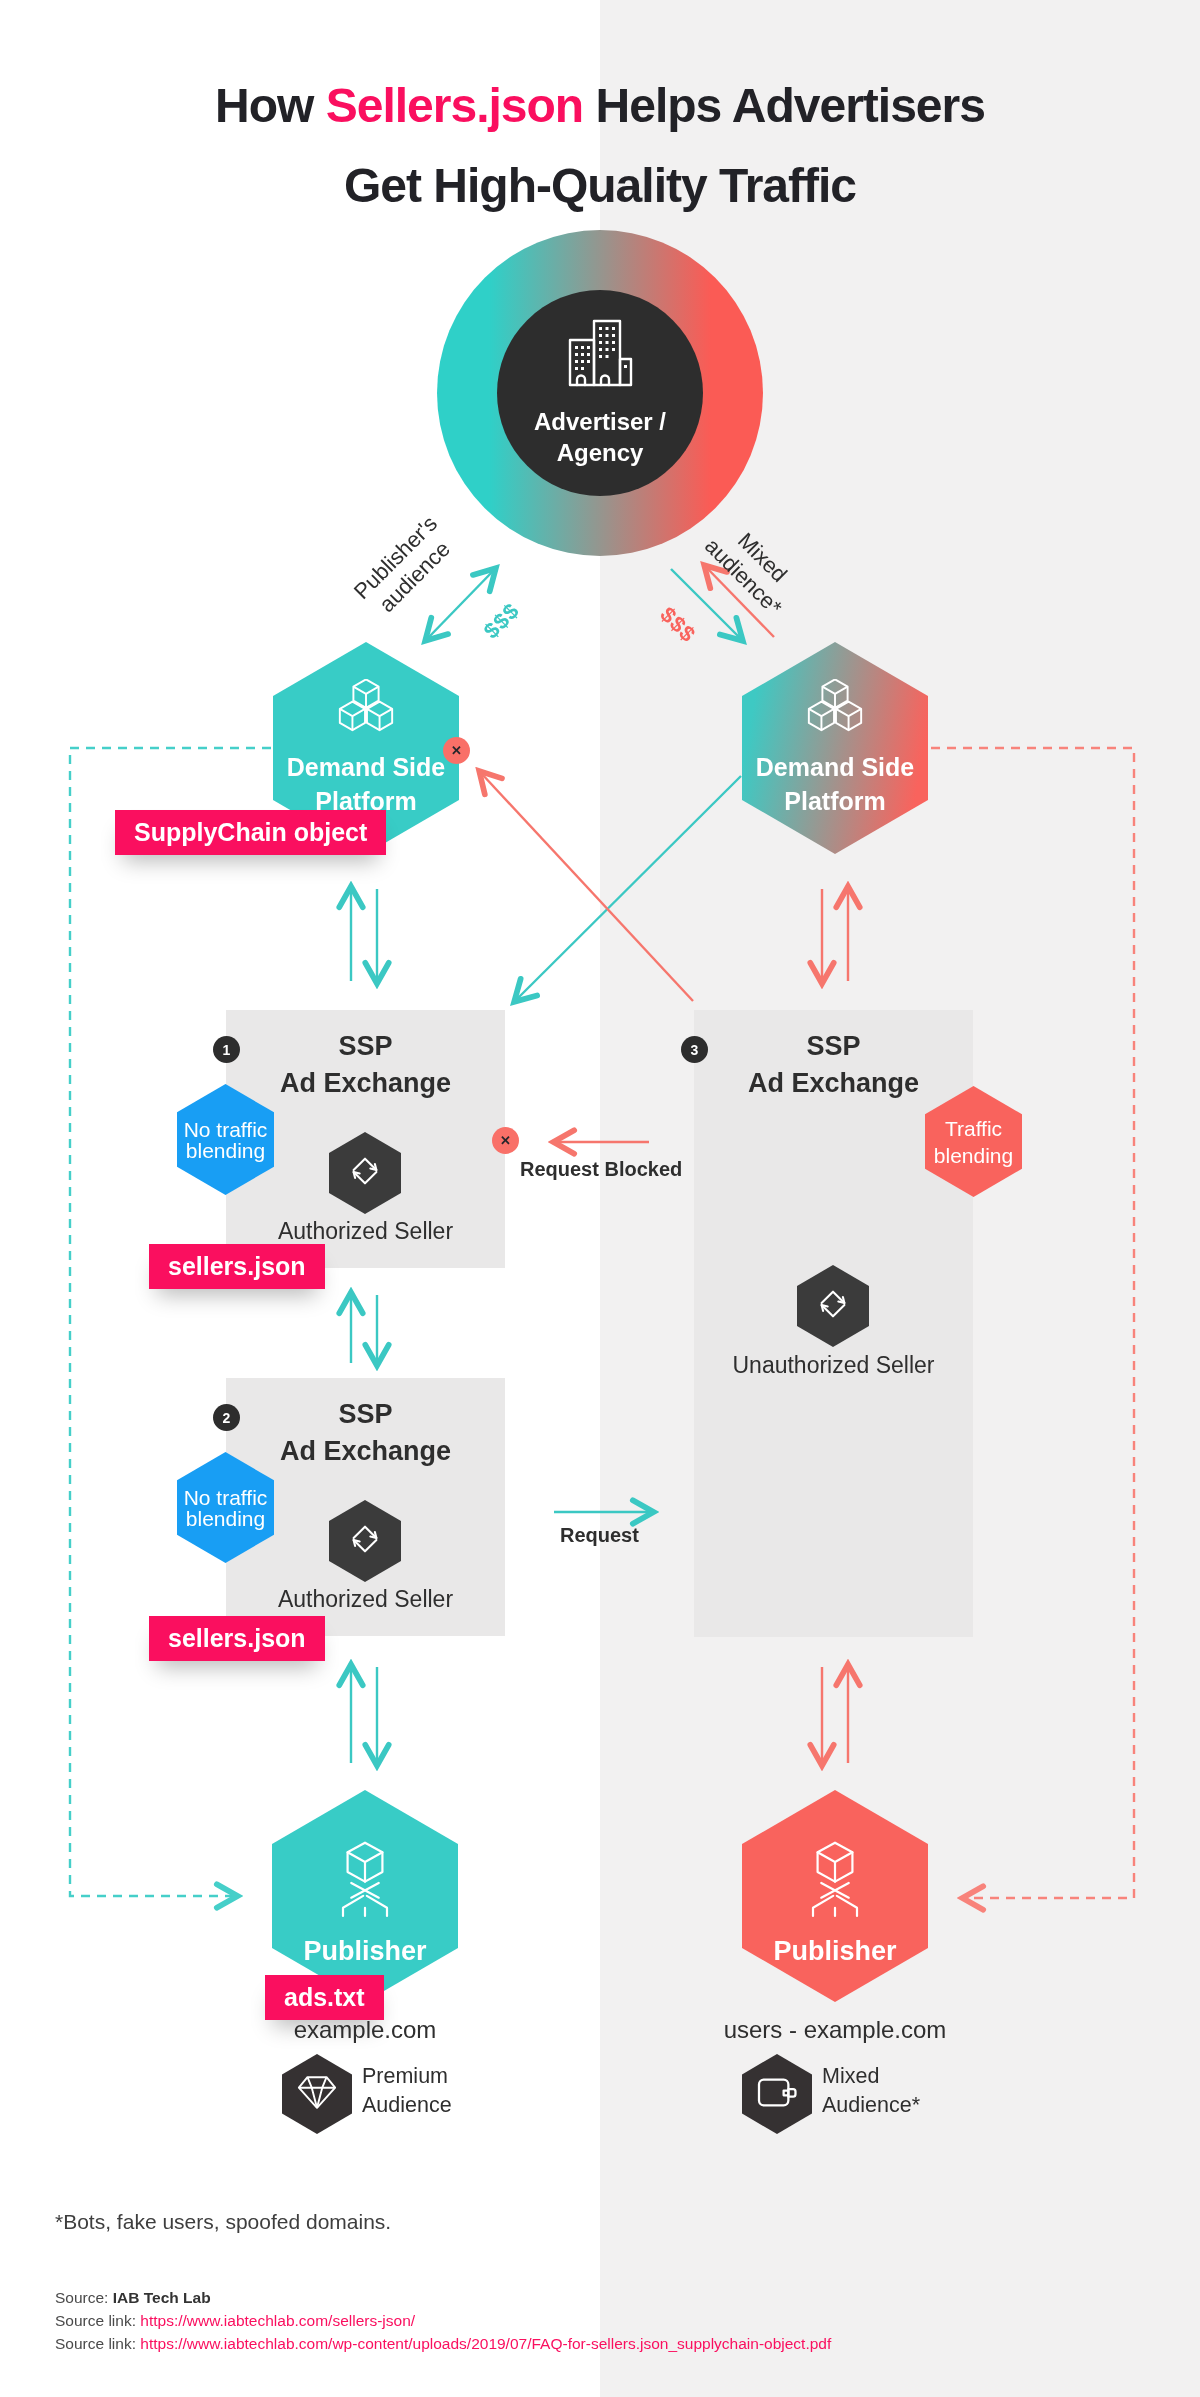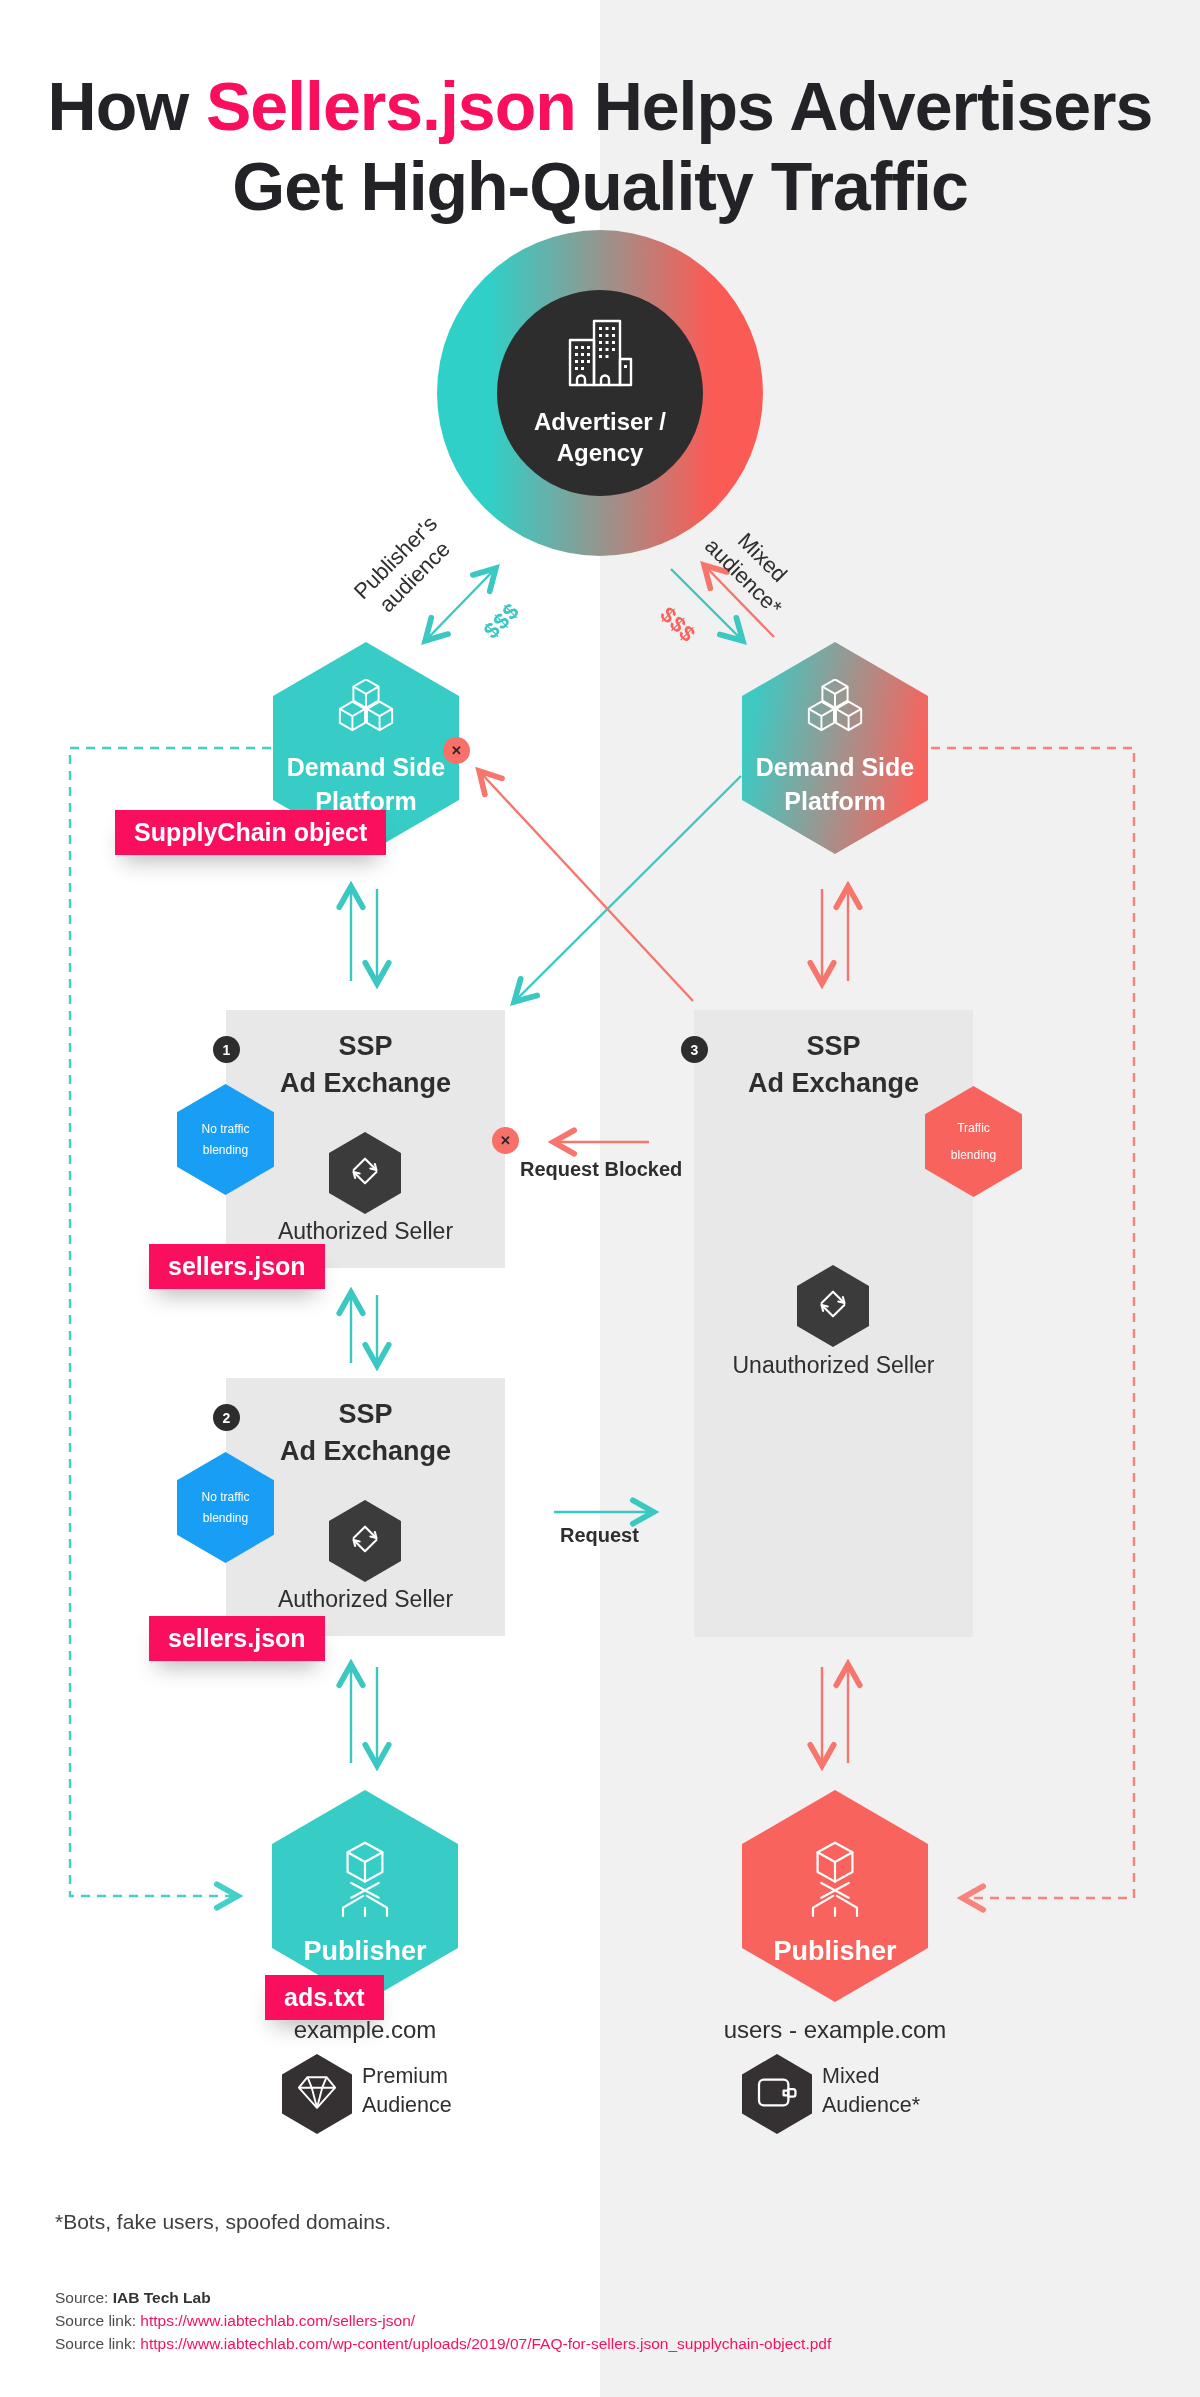--- a/index.html
+++ b/index.html
@@ -8,40 +8,40 @@
     background:linear-gradient(90deg,#ffffff 600px,#F2F1F1 600px);}
   .abs{position:absolute;}
   .overlay{position:absolute;left:0;top:0;width:1200px;height:2397px;}
   .hex{clip-path:polygon(50% 0,100% 25.5%,100% 74.5%,50% 100%,0 74.5%,0 25.5%);}
   .hex-big{width:186px;height:212px;display:flex;flex-direction:column;align-items:center;justify-content:center;
     color:#fff;font-weight:700;font-size:25px;line-height:34px;text-align:center;}
   .teal-bg{background:#38CCC6;}
   .grad-bg{background:linear-gradient(100deg,#3EC9C3 10%,#F9635D 90%);}
   .red-bg{background:#F9635D;}
   .hex-side{width:97px;height:111px;display:flex;flex-direction:column;align-items:center;justify-content:center;
-    color:#fff;font-size:12px;font-weight:500;line-height:21px;text-align:center;}
+    color:#fff;font-size:21px;font-weight:500;line-height:21px;text-align:center;}
   .blue-bg{background:#189EF4;}
   .redside-bg{background:#F9635D;}
   .hex-seller{width:72px;height:82px;background:#3B3B3B;display:flex;align-items:center;justify-content:center;}
   .hex-aud{width:70px;height:80px;background:#353132;display:flex;align-items:center;justify-content:center;}
   .ring{width:326px;height:326px;border-radius:50%;background:linear-gradient(90deg,#2FD0C8 16%,#FB5B55 84%);}
   .core{position:absolute;left:60px;top:60px;width:206px;height:206px;border-radius:50%;background:#2D2D2D;
     display:flex;flex-direction:column;align-items:center;justify-content:center;color:#fff;font-weight:700;
     font-size:24px;line-height:31px;text-align:center;}
   .core .ic{margin-bottom:12px;}
   .ssp-box{position:absolute;background:#E9E8E8;}
   .ssp-title{position:absolute;font-weight:700;font-size:27px;line-height:37px;text-align:center;color:#2E2E2E;}
   .seller-label{position:absolute;font-size:23px;font-weight:500;text-align:center;color:#2E2E2E;}
   .num-badge{position:absolute;width:27px;height:27px;border-radius:50%;background:#2D2D2D;color:#fff;
     font-size:14px;font-weight:700;display:flex;align-items:center;justify-content:center;}
   .x-badge{position:absolute;width:27px;height:27px;border-radius:50%;background:#F97068;color:#26262b;
     font-size:13px;font-weight:700;display:flex;align-items:center;justify-content:center;}
   .ptag{position:absolute;background:#FA0F5F;color:#fff;font-weight:700;font-size:25px;display:inline-flex;
     align-items:center;height:45px;padding:0 19px;box-shadow:0 14px 22px -8px rgba(0,0,0,.28);white-space:nowrap;}
-  .title{position:absolute;left:0;top:66px;width:1200px;text-align:center;font-weight:700;font-size:68px;
+  .title{position:absolute;left:0;top:66px;width:1200px;text-align:center;font-weight:700;font-size:48px;
     line-height:80px;letter-spacing:-1px;color:#222227;}
   .title .accent{color:#FA0F5F;}
   .rot-l{transform:rotate(-45deg);}
   .rot-r{transform:rotate(45deg);}
   .flowlab{position:absolute;font-size:22px;font-weight:500;color:#2E2E2E;text-align:center;line-height:27px;}
   .money{position:absolute;font-weight:700;font-size:22px;letter-spacing:1px;}
   .minor{position:absolute;font-size:20px;font-weight:700;color:#2E2E2E;text-align:left;}
   .domain{position:absolute;font-size:24px;font-weight:500;text-align:center;color:#2E2E2E;}
   .aud-label{position:absolute;font-size:21.5px;line-height:29px;color:#2E2E2E;}
   .footnote{position:absolute;font-size:21px;color:#3E3E3E;}

